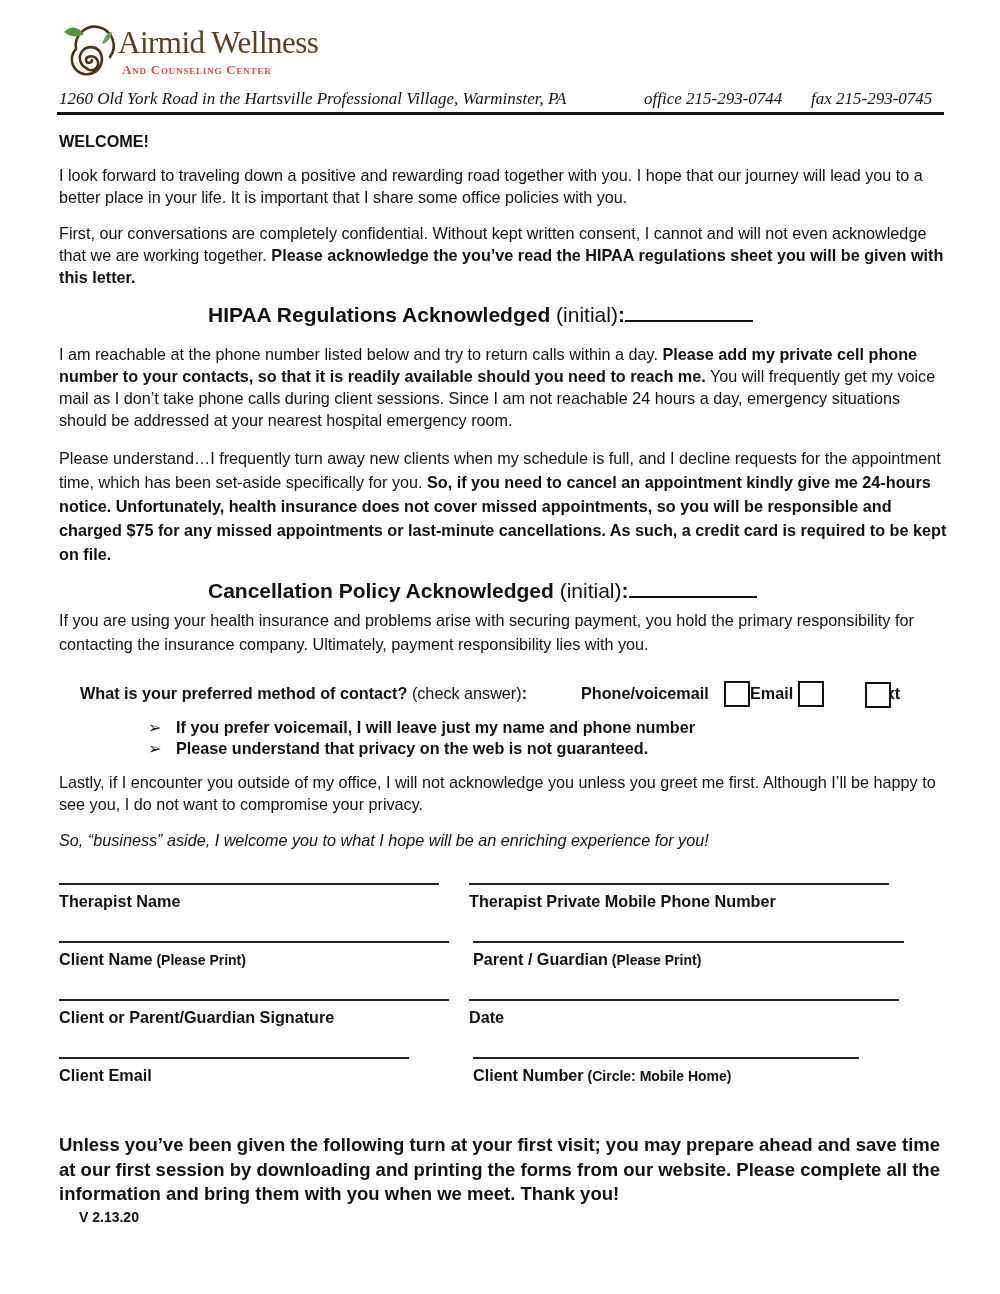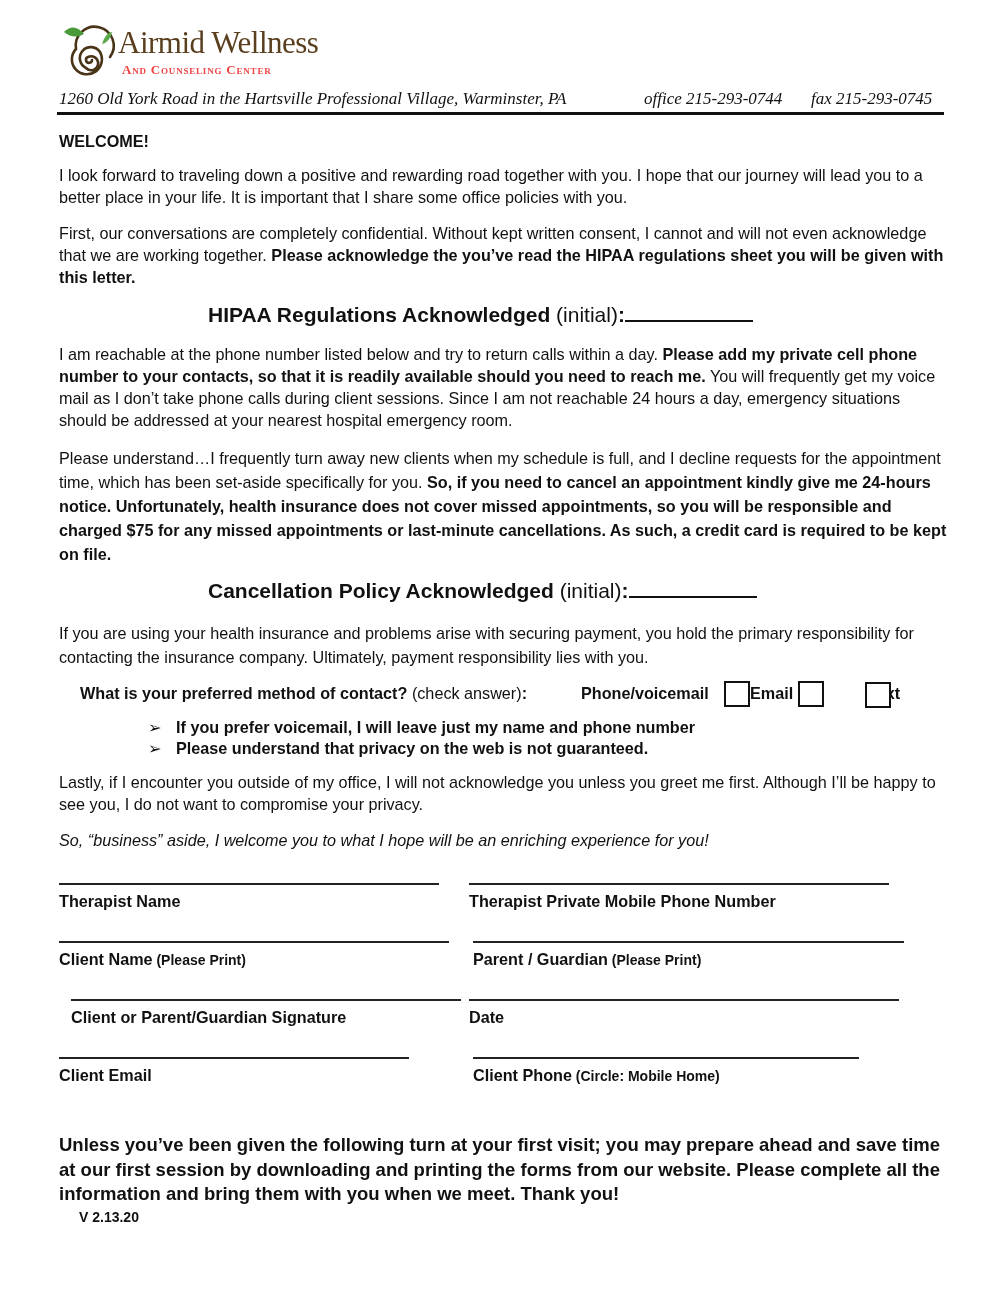--- a/index.html
+++ b/index.html
@@ -28,21 +28,21 @@
   .welcome { top: 130px; font-weight: bold; }
   .p1 { top: 164px; }
   .p2 { top: 222px; }
   .ack { position: absolute; left: 208px; font-size: 21px; line-height: 26px; white-space: nowrap; }
   .ack .b { font-weight: bold; }
   .ack .blank { display: inline-block; width: 128px; border-bottom: 2px solid #111; height: 18px; vertical-align: baseline; }
   .ack1 { top: 302px; }
   .p3 { top: 343px; }
   .p4 { top: 446px; line-height: 24px; }
   .ack2 { top: 578px; }
-  .p5 { top: 621px; line-height: 24px; }
+  .p5 { top: 608px; line-height: 24px; }
 
   .contact { position: absolute; left: 80px; top: 682px; font-size: 16.2px; white-space: nowrap; line-height: 22px; }
   .contact .q { font-weight: bold; }
   .opt { position: absolute; top: 682px; font-weight: bold; font-size: 16.2px; line-height: 22px; white-space: nowrap; }
   .chk { position: absolute; width: 26px; height: 26px; border: 2px solid #111; box-sizing: border-box; background: #fff; }
 
   .bullets { position: absolute; left: 148px; top: 717px; font-size: 16.2px; line-height: 21px; font-weight: bold; }
   .bullet { white-space: nowrap; }
   .bullet .arrow { display: inline-block; width: 28px; font-weight: normal; }
 
@@ -127,33 +127,33 @@
 
   <div class="sig" style="left:59px; top:941px; width:390px;">
     <div class="line"></div>
     <div class="lbl"><span>Client Name</span><span class="sm"> (Please Print)</span></div>
   </div>
   <div class="sig" style="left:473px; top:941px; width:431px;">
     <div class="line"></div>
     <div class="lbl"><span>Parent / Guardian</span><span class="sm"> (Please Print)</span></div>
   </div>
 
-  <div class="sig" style="left:59px; top:999px; width:390px;margin-left:12px;">
+  <div class="sig" style="left:59px; top:999px; width:390px;">
     <div class="line"></div>
     <div class="lbl">Client or Parent/Guardian Signature</div>
   </div>
   <div class="sig" style="left:469px; top:999px; width:430px;">
     <div class="line"></div>
     <div class="lbl">Date</div>
   </div>
 
   <div class="sig" style="left:59px; top:1057px; width:350px;">
     <div class="line"></div>
     <div class="lbl">Client Email</div>
   </div>
   <div class="sig" style="left:473px; top:1057px; width:386px;">
     <div class="line"></div>
-    <div class="lbl"><span>Client Phone</span><span class="sm"> (Circle:  Mobile   Home)</span></div>
+    <div class="lbl"><span>Client Number</span><span class="sm"> (Circle:  Mobile   Home)</span></div>
   </div>
 
   <div class="closing">Unless you’ve been given the following turn at your first visit; you may prepare ahead and save time at our first session by downloading and printing the forms from our website. Please complete all the information and bring them with you when we meet. Thank you!</div>
   <div class="version">V 2.13.20</div>
 </div>
 
 </body></html>

